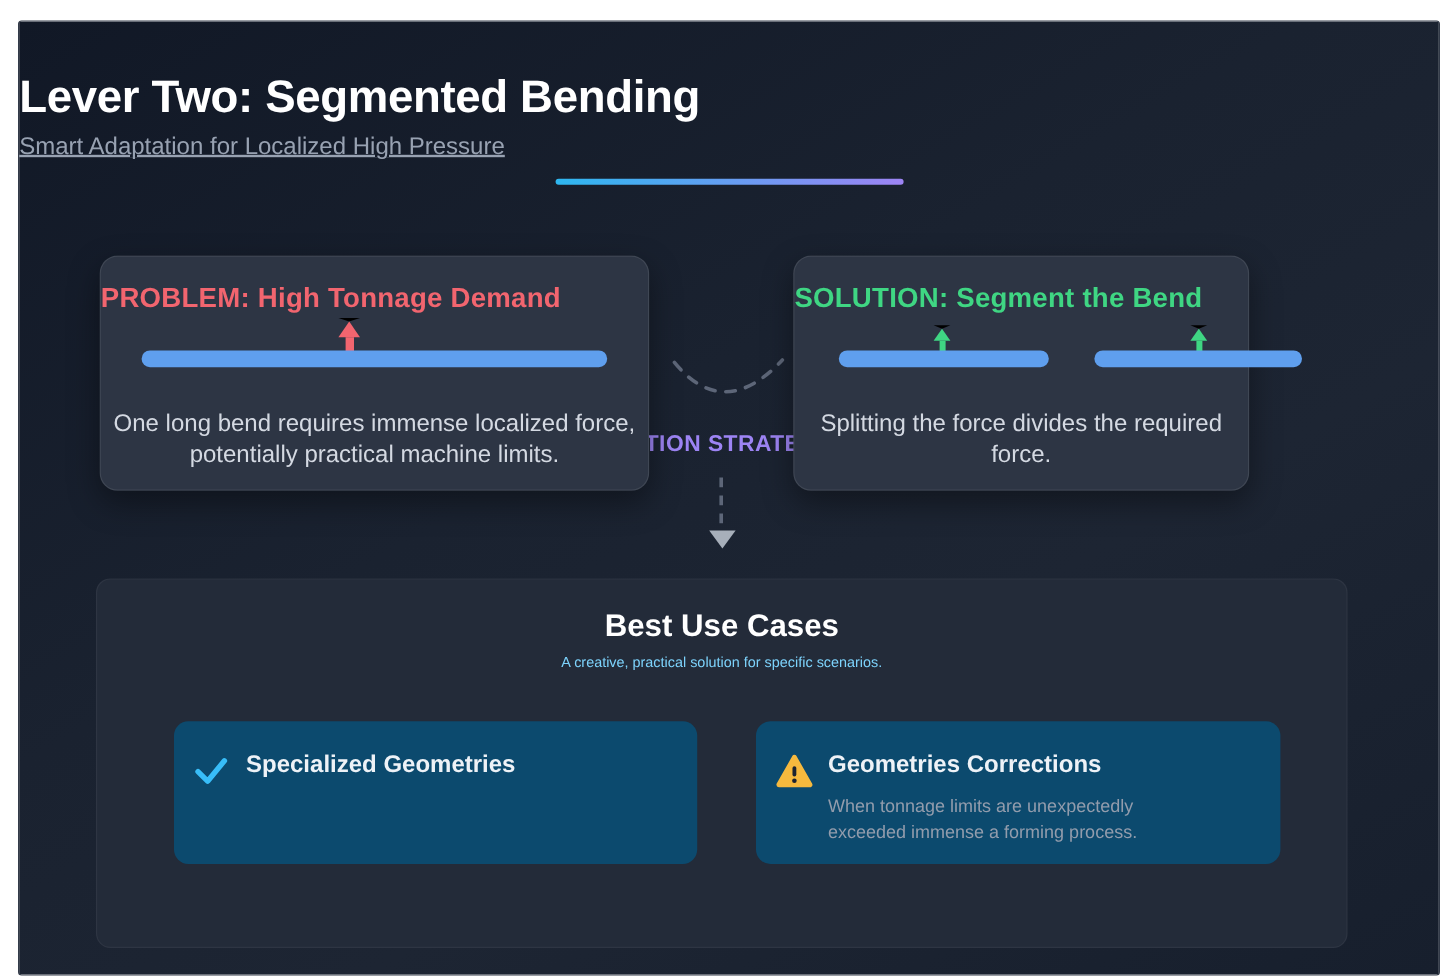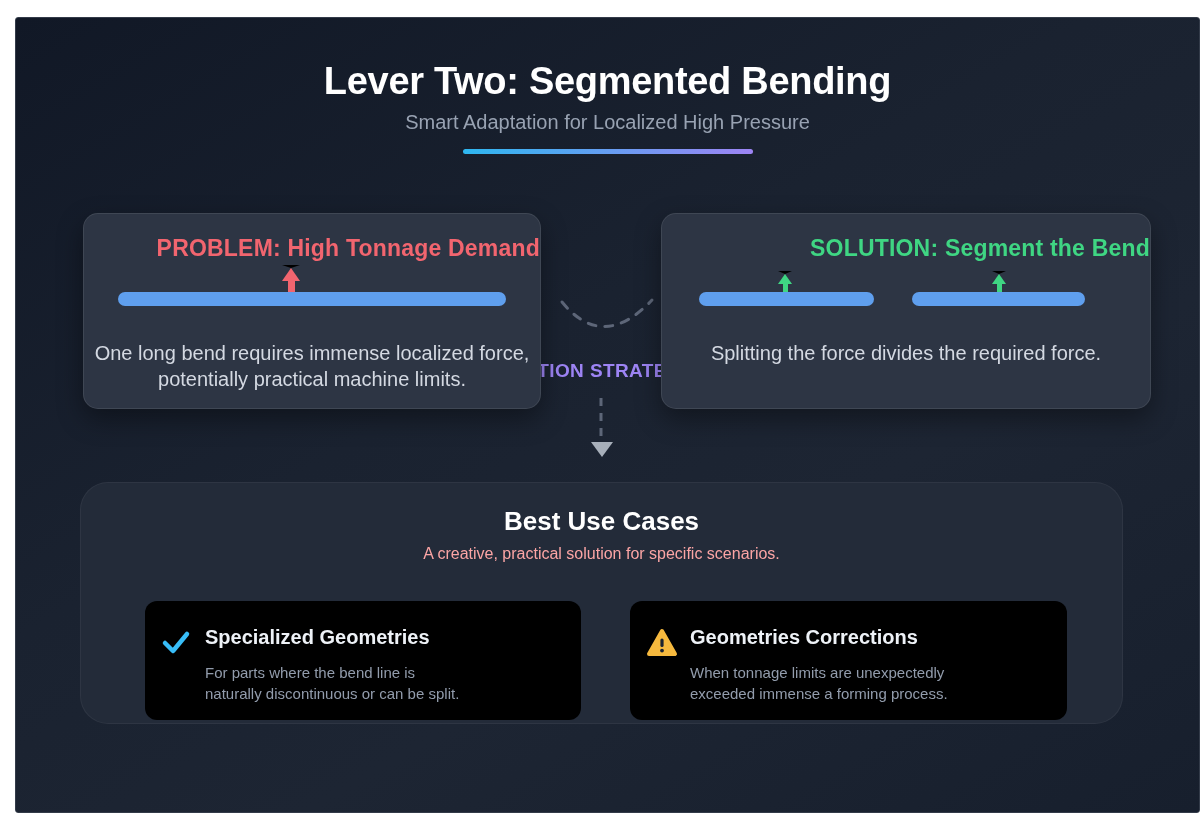--- a/index.html
+++ b/index.html
@@ -8,34 +8,34 @@
     background:#ffffff;
     font-family:"Liberation Sans","DejaVu Sans",sans-serif;
     -webkit-font-smoothing:antialiased;
   }
   .slide{
     position:absolute;left:15px;top:17px;width:1185px;height:796px;
     box-sizing:border-box;border:1px solid #333b49;border-radius:3px;
     background:linear-gradient(150deg,#111826 0%,#1a2230 42%,#1d2533 65%,#171f2d 100%);
   }
   
-  .header{position:absolute;top:42px;left:0;right:0;text-align:center;}
+  .header{position:absolute;top:42px;left:0;right:0;}
   .title{font-size:38px;font-weight:800;color:#ffffff;letter-spacing:-.3px;line-height:1.15;margin:0;}
-  .subtitle{font-size:20px;font-weight:400;color:#98a2b2;margin-top:7px;}
+  .subtitle{font-size:20px;font-weight:400;color:#98a2b2;margin-top:7px;text-decoration:underline;}
   .grad-rule{width:290px;height:5px;border-radius:3px;margin:15px auto 0;
     background:linear-gradient(90deg,var(--accent-cyan,#2eb7f0),var(--accent-purple,#9579f2));}
   
   .card{
     position:absolute;top:195px;height:196px;box-sizing:border-box;z-index:2;
     background:#2d3544;border:1px solid rgba(255,255,255,.09);border-radius:15px;
     box-shadow:0 10px 26px rgba(0,0,0,.38);
   }
   .card.problem{left:67px;width:458px;}
-  .card.solution{left:645px;width:490px;}
-  .card-heading{position:absolute;top:21px;left:0;right:0;text-align:right;
+  .card.solution{left:645px;width:380px;}
+  .card-heading{position:absolute;top:21px;left:0;right:0;text-align:left;
     font-size:23px;font-weight:700;letter-spacing:.2px;}
   .card.problem .card-heading{color:var(--accent-red,#f2656f);}
   .card.solution .card-heading{color:var(--accent-green,#3fd683);}
   .bend-bar{position:absolute;height:14px;border-radius:7px;background:var(--accent-blue,#5f9fee);top:78px;}
   .bar-problem{left:34px;width:388px;}
   .bar-seg1{left:37px;width:175px;}
   .bar-seg2{left:250px;width:173px;}
   .arrow-up{position:absolute;display:flex;flex-direction:column;align-items:center;}
   .arrow-up .head{width:0;height:0;border-style:solid;background:transparent;}
   .arrow-up .shaft{display:block;}
@@ -51,29 +51,29 @@
     font-size:20px;line-height:26px;color:#d4d9e2;}
   
   .connector-arc{position:absolute;left:540px;top:272px;z-index:1;}
   .action-label{position:absolute;left:493px;top:342px;z-index:1;
     font-size:19px;font-weight:700;letter-spacing:.4px;color:var(--accent-purple,#9d84f4);white-space:nowrap;}
   .vdash{position:absolute;left:583px;top:378px;z-index:1;}
   .down-triangle{position:absolute;left:575px;top:424px;width:0;height:0;z-index:1;
     border-left:11px solid transparent;border-right:11px solid transparent;border-top:15px solid #a7afba;}
   
   .usecases{
-    position:absolute;left:64px;top:464px;width:1043px;height:242px;box-sizing:border-box;
-    background:#232b39;border:1px solid rgba(255,255,255,.05);border-radius:28px;
+    position:absolute;left:64px;top:464px;width:1043px;height:308px;box-sizing:border-box;
+    background:#232b39;border:1px solid rgba(255,255,255,.05);border-radius:12px;
   }
   .uc-title{position:absolute;top:23px;left:0;right:0;text-align:center;
     font-size:26px;font-weight:700;color:#ffffff;}
   .uc-subtitle{position:absolute;top:62px;left:0;right:0;text-align:center;
-    font-size:16px;color:#fca5a5;}
+    font-size:12px;color:#7dd3fc;}
   .uc-card{position:absolute;top:118px;height:119px;box-sizing:border-box;
-    background:#000000;border-radius:12px;}
+    background:#0c4a6e;border-radius:12px;}
   .uc-card.left{left:64px;width:436px;}
   .uc-card.right{left:549px;width:437px;}
   .uc-icon{position:absolute;left:16px;top:27px;}
   .uc-card-title{position:absolute;left:60px;top:25px;font-size:20px;font-weight:600;color:#eef2f7;}
   .uc-card-body{position:absolute;left:60px;top:61px;font-size:15px;line-height:21px;color:#929cac;}
 </style>
 </head>
 <body>
 
 <div class="slide">
@@ -125,24 +125,20 @@
 
   <div class="usecases">
     <div class="uc-title">Best Use Cases</div>
     <div class="uc-subtitle">A creative, practical solution for specific scenarios.</div>
 
     <div class="uc-card left">
       <svg class="uc-icon" width="30" height="28" viewBox="0 0 30 28">
         <polyline points="4,15 12,23 26,6" fill="none" stroke="#38bdf8" stroke-width="4.5" stroke-linecap="round" stroke-linejoin="round"></polyline>
       </svg>
       <div class="uc-card-title">Specialized Geometries</div>
-      <div class="uc-card-body">
-        <div>For parts where the bend line is</div>
-        <div>naturally discontinuous or can be split.</div>
-      </div>
     </div>
 
     <div class="uc-card right">
       <svg class="uc-icon" width="32" height="30" viewBox="0 0 32 30">
         <path d="M 16 3 L 29 26 L 3 26 Z" fill="#f6b93e" stroke="#f6b93e" stroke-width="4" stroke-linejoin="round"></path>
         <rect x="14.4" y="10.5" width="3.2" height="8.5" rx="1.6" fill="#1c2330"></rect>
         <circle cx="16" cy="22.6" r="1.9" fill="#1c2330"></circle>
       </svg>
       <div class="uc-card-title">Geometries Corrections</div>
       <div class="uc-card-body">

